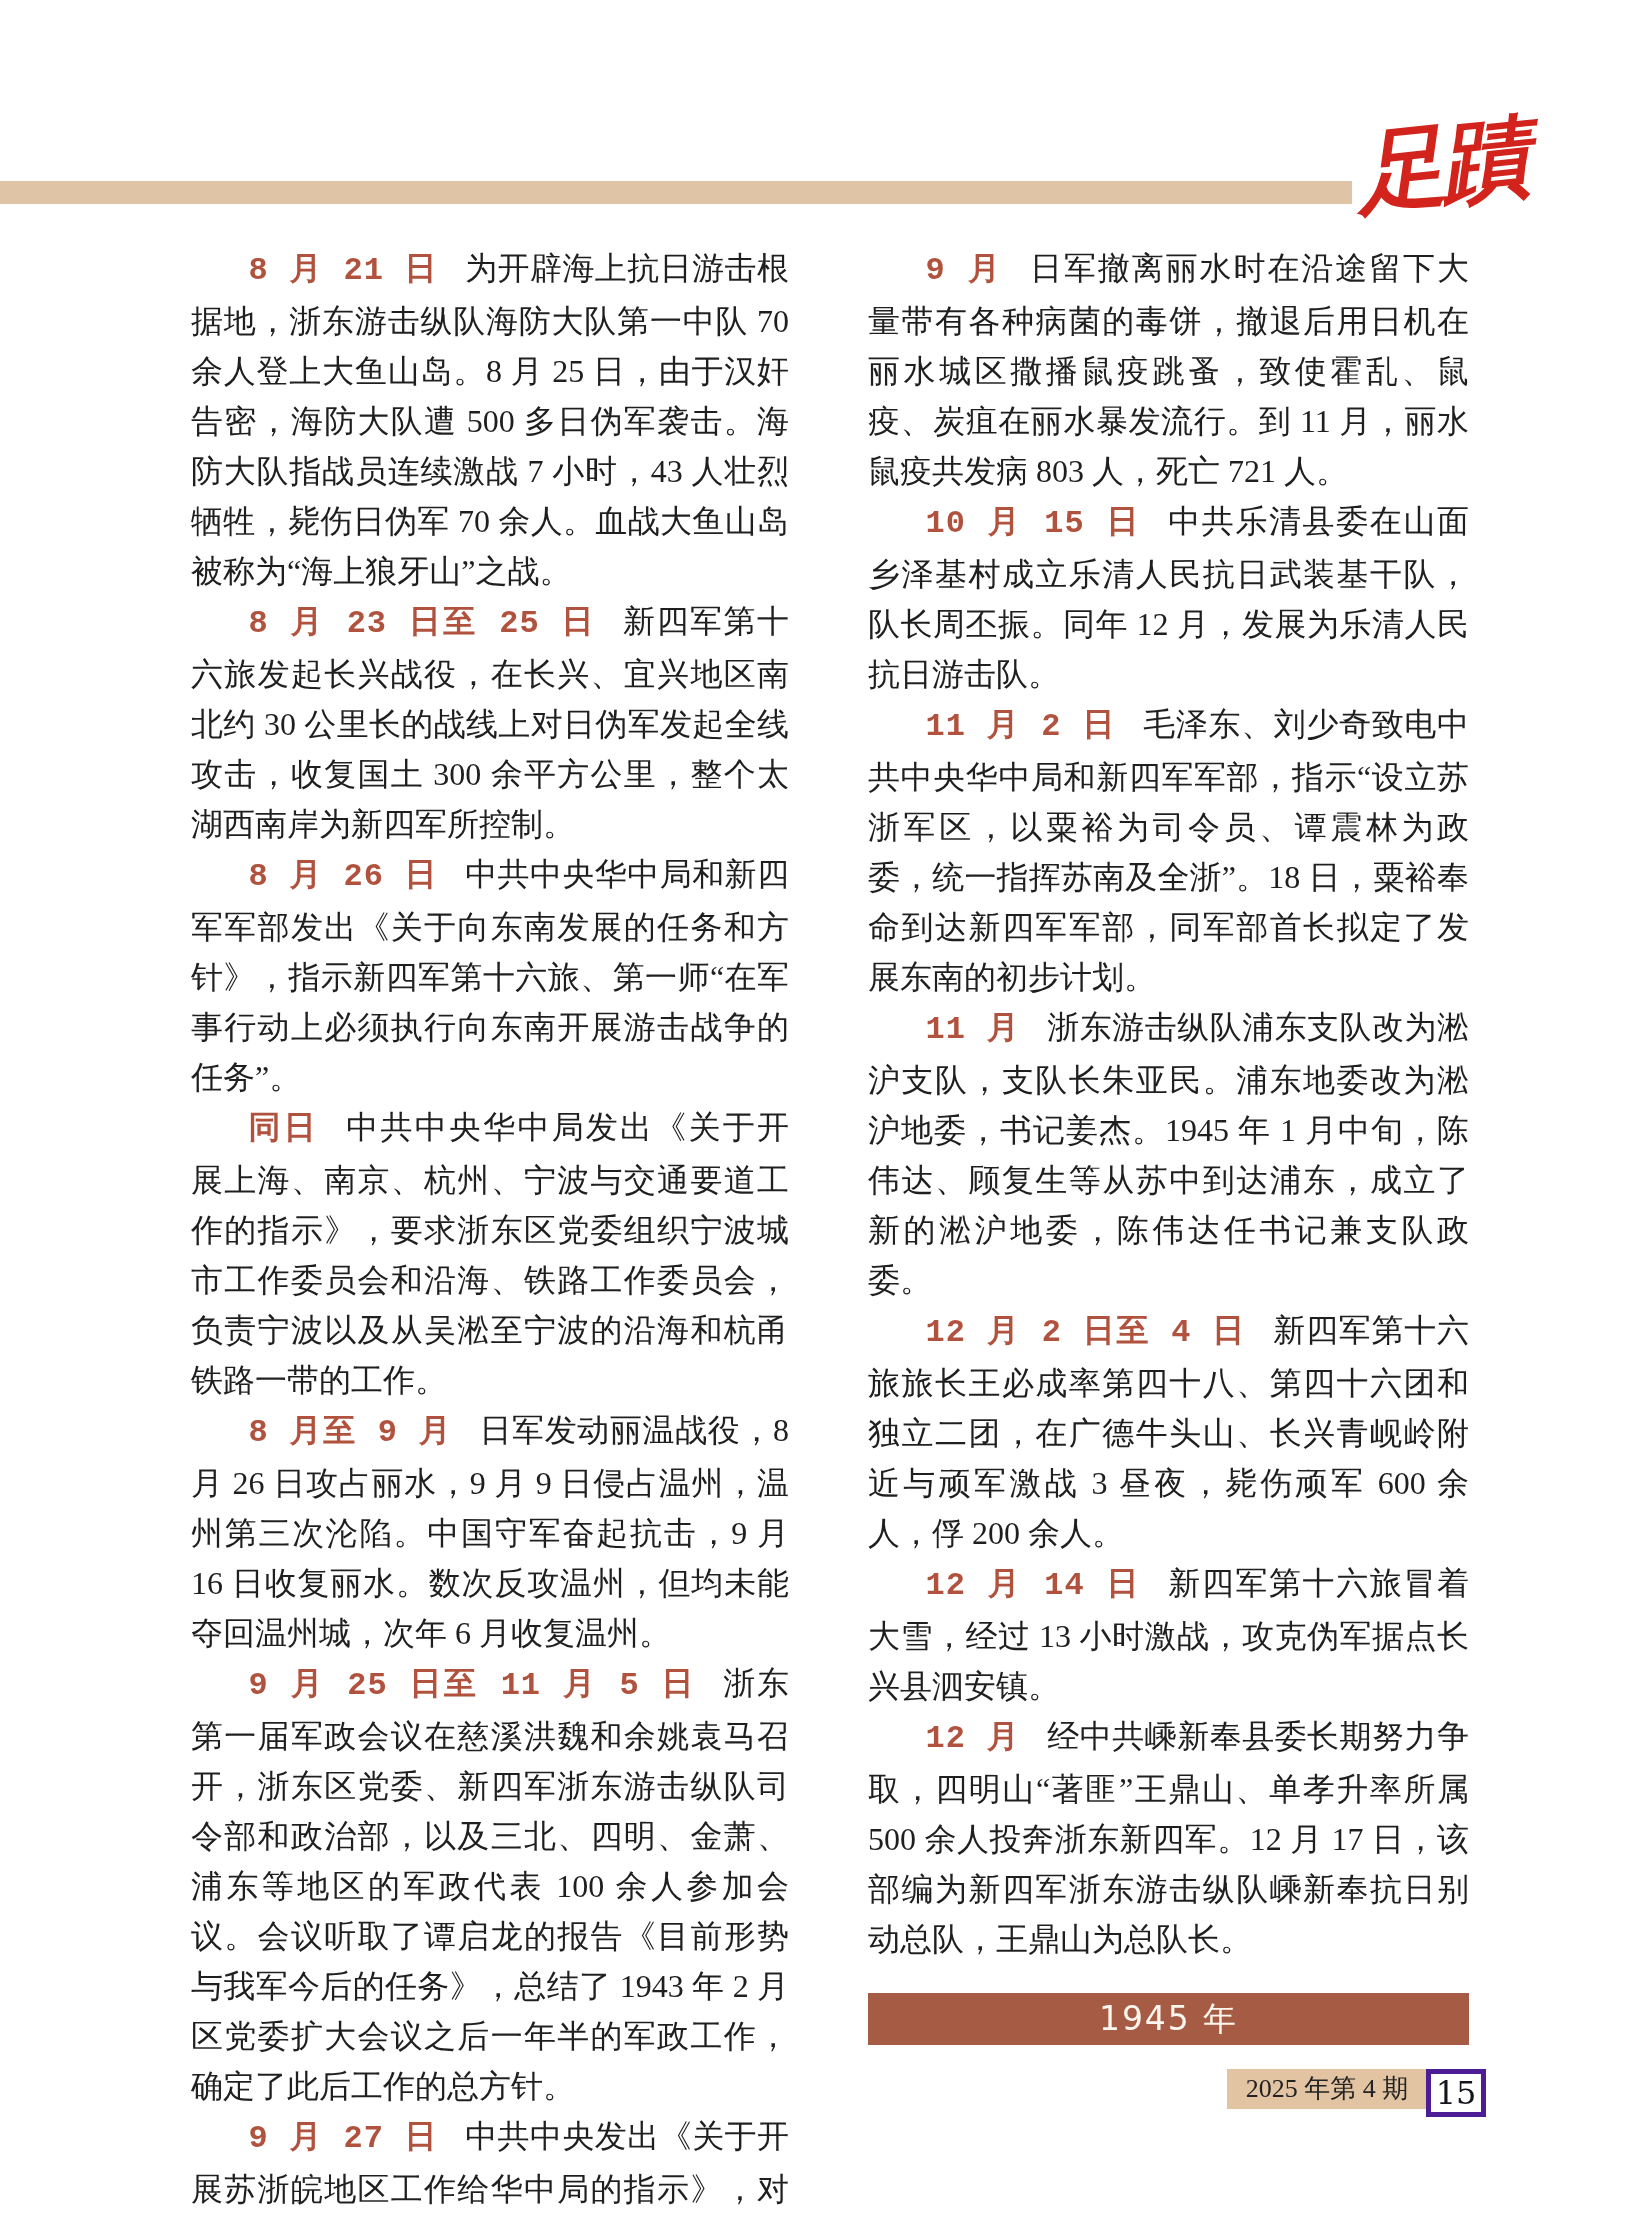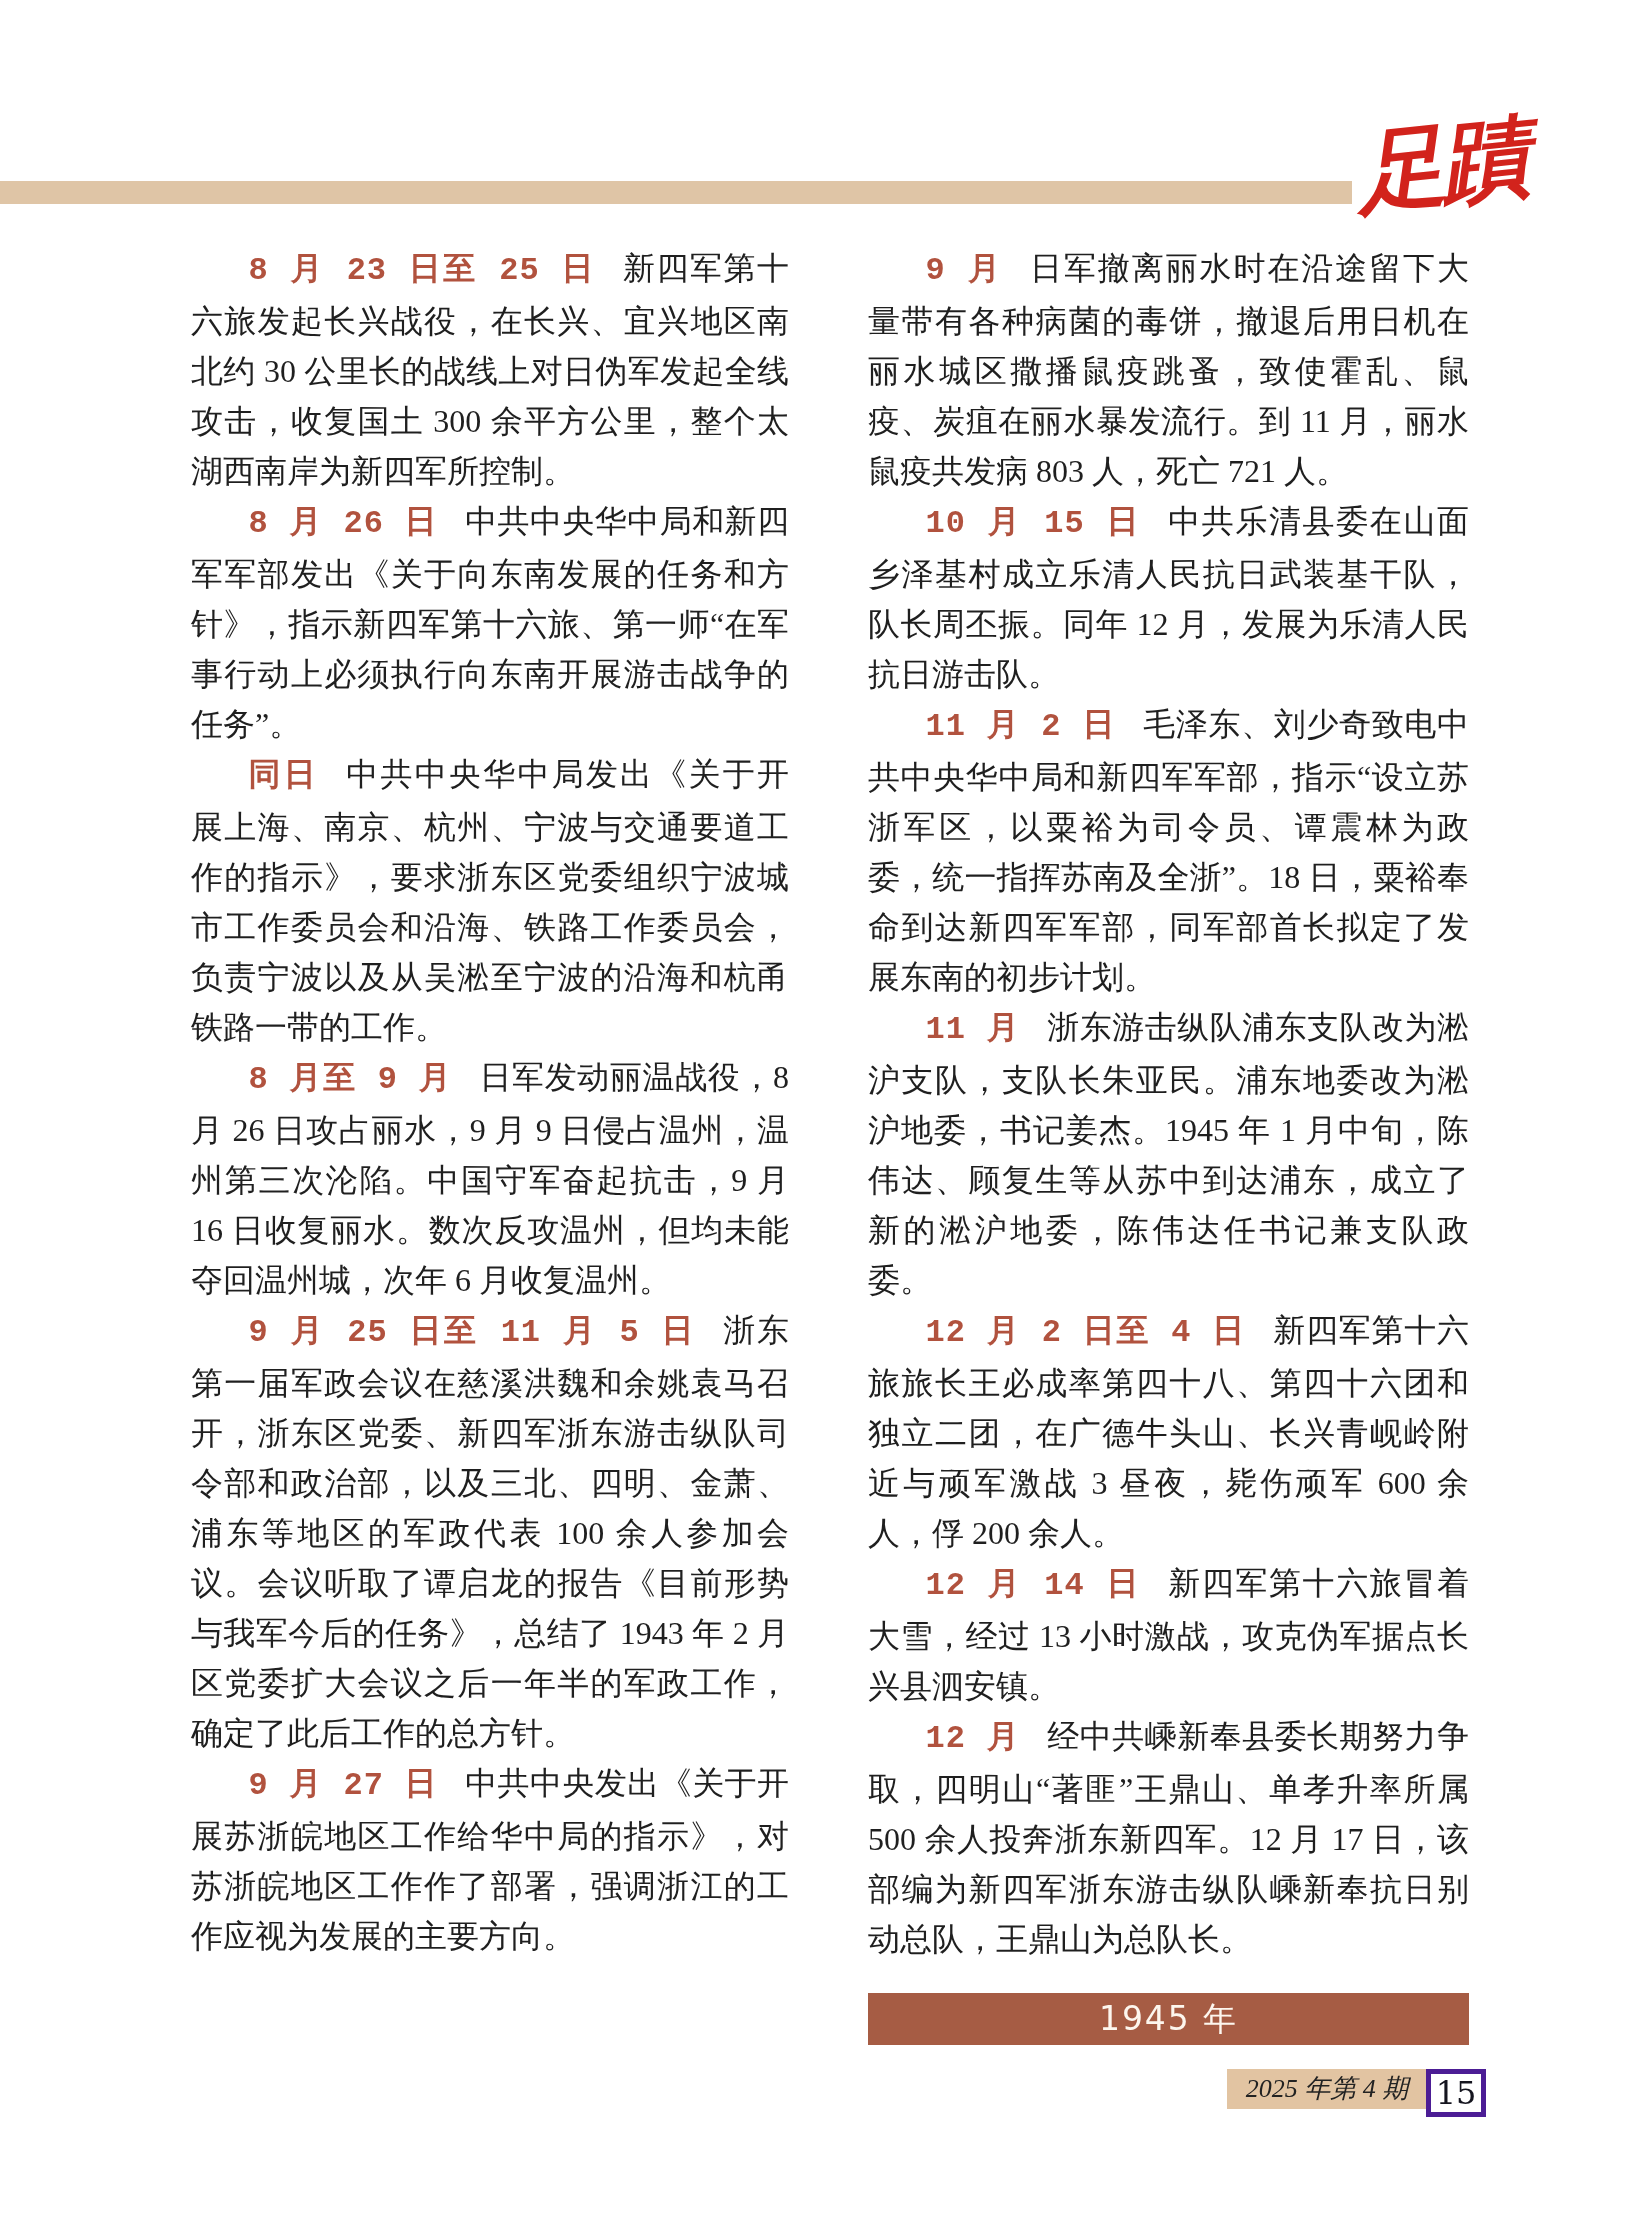--- a/index.html
+++ b/index.html
@@ -59,21 +59,20 @@
   }
   
   .footer-issue{
     position:absolute;left:1227px;top:2069px;
     width:200px;height:40px;
     background:#e2c4a2;
     color:#222222;
     font-size:26px;line-height:40px;
     text-align:center;
     font-family:"Liberation Serif","DejaVu Serif",serif;
-    font-style:italic;
   }
   .footer-page{
     position:absolute;left:1426px;top:2069px;
     width:50px;height:38px;
     background:#ffffff;
     border:5px solid #4c1d95;
     color:#14141e;
     font-size:32px;line-height:38px;
     text-align:center;
     font-family:"DejaVu Serif","Liberation Serif",serif;
@@ -82,20 +81,21 @@
 </head>
 <body>
 
 <div class="page">
 
   <div class="band"></div>
 
   <div class="masthead">足蹟</div>
 
   <div class="col col-left" id="left-col">
+      <p class="para"><span class="date">8 月 21 日</span><span>为开辟海上抗日游击根据地，浙东游击纵队海防大队第一中队 70 余人登上大鱼山岛。8 月 25 日，由于汉奸告密，海防大队遭 500 多日伪军袭击。海防大队指战员连续激战 7 小时，43 人壮烈牺牲，毙伤日伪军 70 余人。血战大鱼山岛被称为“海上狼牙山”之战。</span></p>
       <p class="para"><span class="date">8 月 23 日至 25 日</span><span>新四军第十六旅发起长兴战役，在长兴、宜兴地区南北约 30 公里长的战线上对日伪军发起全线攻击，收复国土 300 余平方公里，整个太湖西南岸为新四军所控制。</span></p>
       <p class="para"><span class="date">8 月 26 日</span><span>中共中央华中局和新四军军部发出《关于向东南发展的任务和方针》，指示新四军第十六旅、第一师“在军事行动上必须执行向东南开展游击战争的任务”。</span></p>
       <p class="para"><span class="date">同日</span><span>中共中央华中局发出《关于开展上海、南京、杭州、宁波与交通要道工作的指示》，要求浙东区党委组织宁波城市工作委员会和沿海、铁路工作委员会，负责宁波以及从吴淞至宁波的沿海和杭甬铁路一带的工作。</span></p>
       <p class="para"><span class="date">8 月至 9 月</span><span>日军发动丽温战役，8 月 26 日攻占丽水，9 月 9 日侵占温州，温州第三次沦陷。中国守军奋起抗击，9 月 16 日收复丽水。数次反攻温州，但均未能夺回温州城，次年 6 月收复温州。</span></p>
       <p class="para"><span class="date">9 月 25 日至 11 月 5 日</span><span>浙东第一届军政会议在慈溪洪魏和余姚袁马召开，浙东区党委、新四军浙东游击纵队司令部和政治部，以及三北、四明、金萧、浦东等地区的军政代表 100 余人参加会议。会议听取了谭启龙的报告《目前形势与我军今后的任务》，总结了 1943 年 2 月区党委扩大会议之后一年半的军政工作，确定了此后工作的总方针。</span></p>
       <p class="para"><span class="date">9 月 27 日</span><span>中共中央发出《关于开展苏浙皖地区工作给华中局的指示》，对苏浙皖地区工作作了部署，强调浙江的工作应视为发展的主要方向。</span></p>
     </div>
 
   <div class="col col-right" id="right-col">
     <div id="right-col-top">

